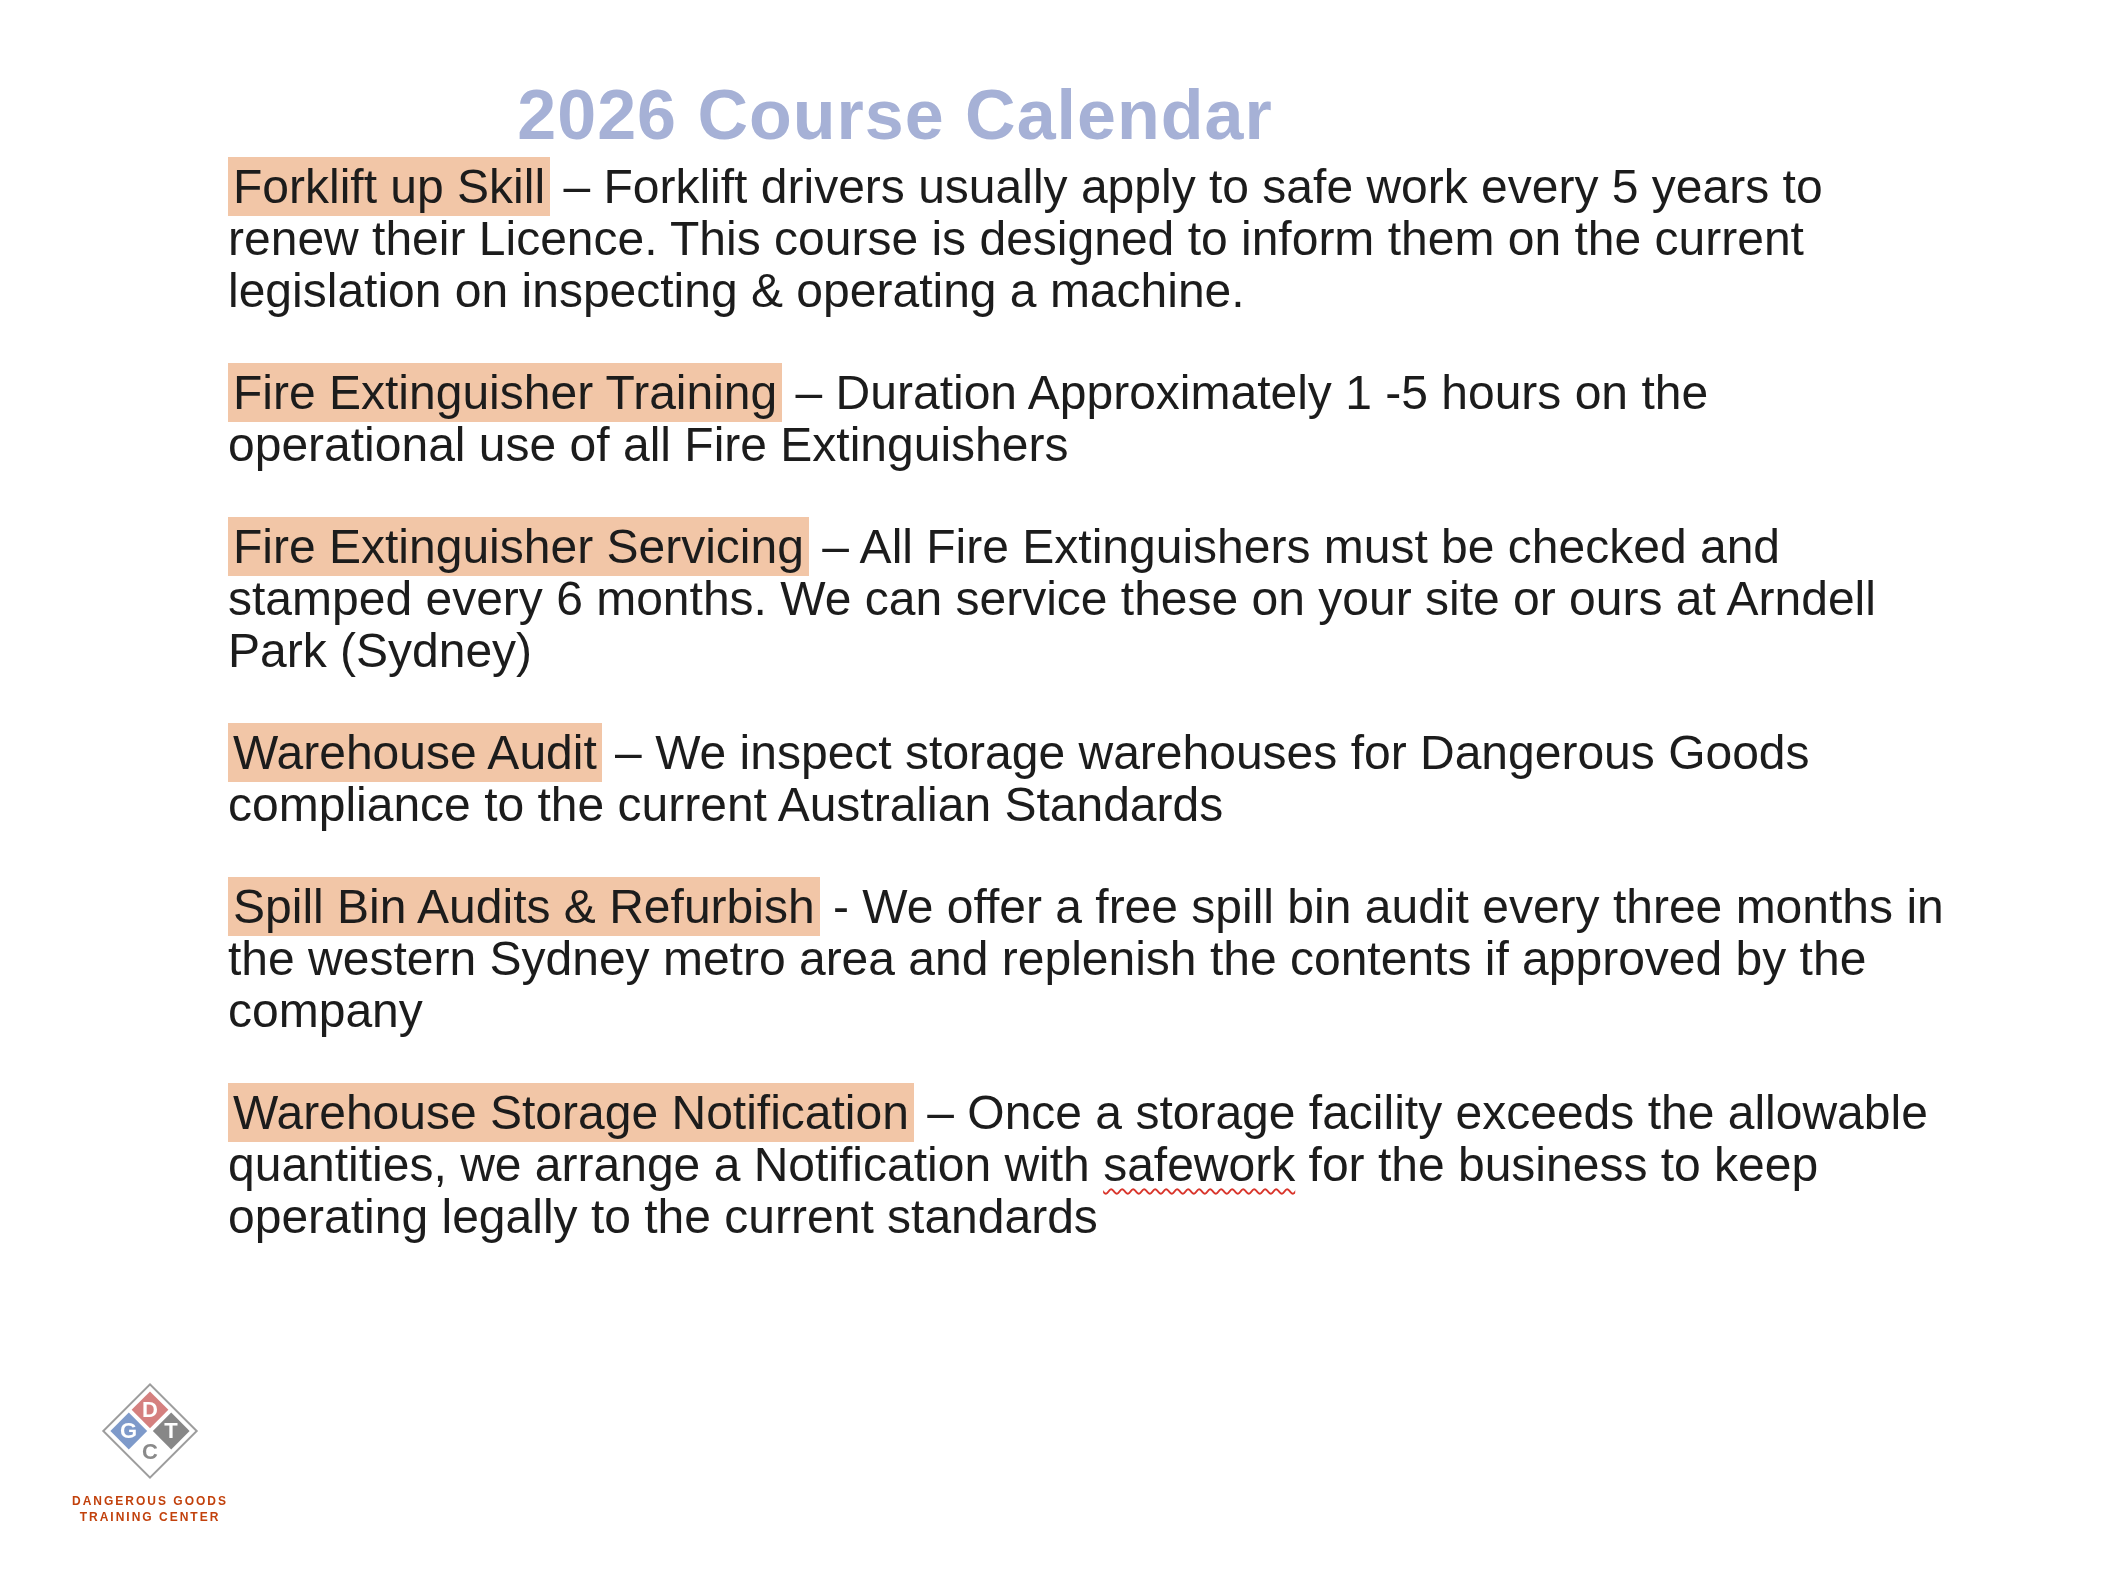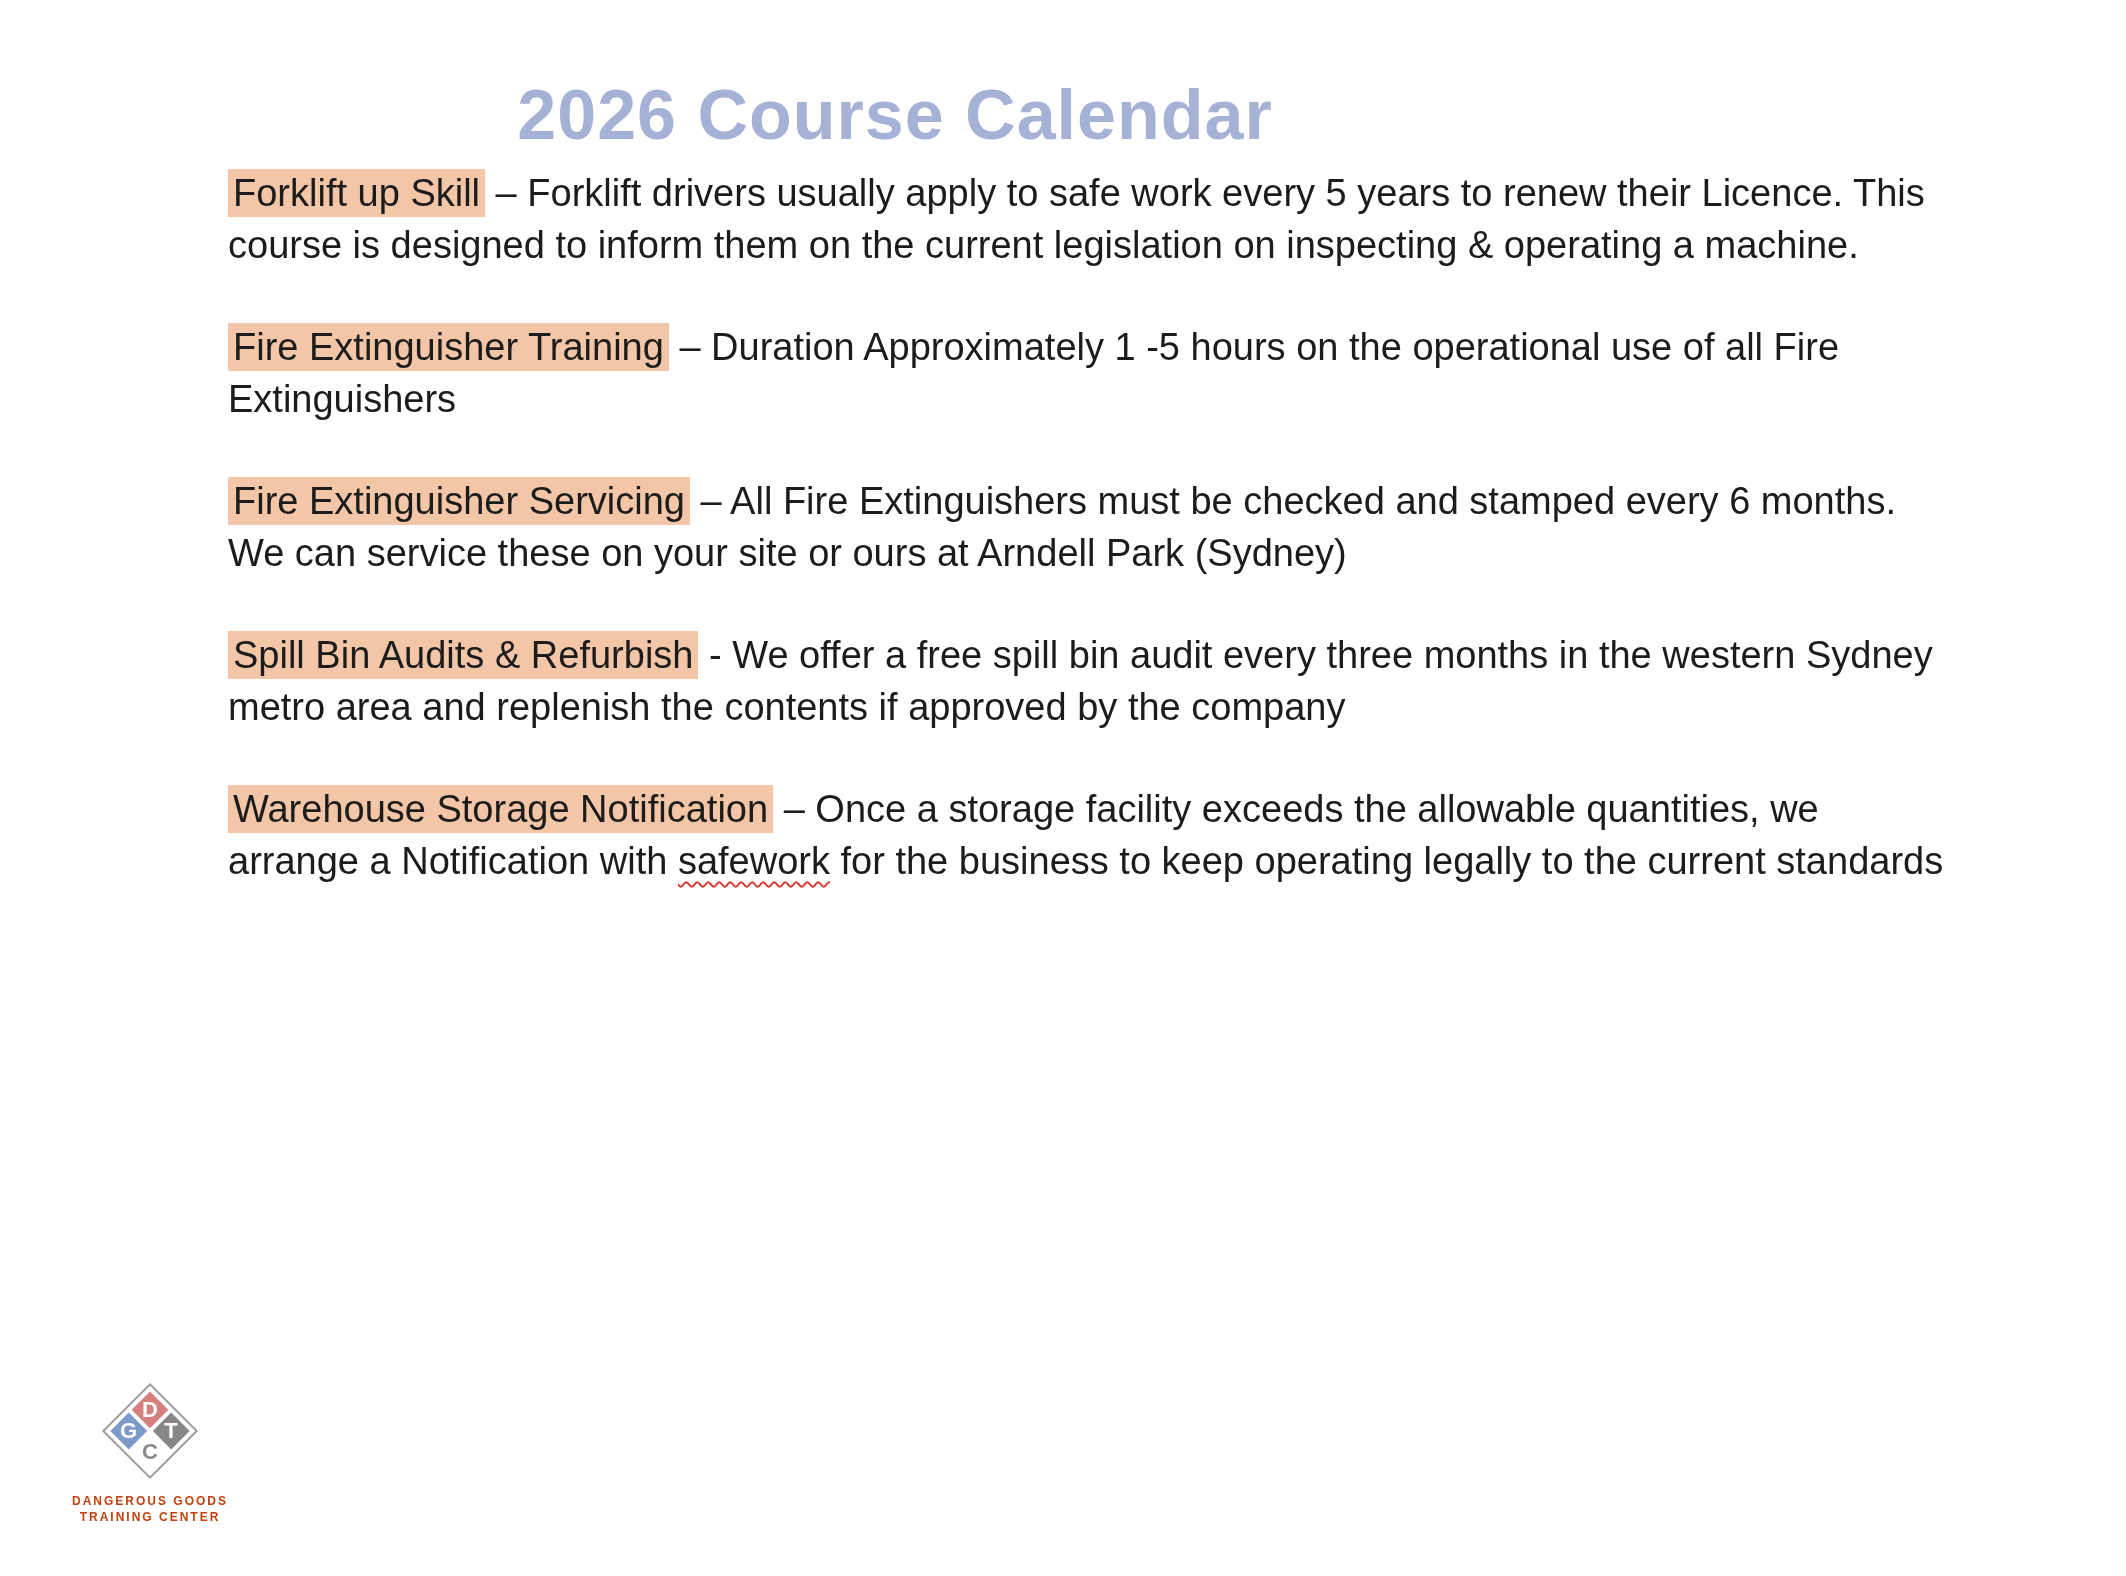--- a/index.html
+++ b/index.html
@@ -20,23 +20,23 @@
     font-weight:bold;
     letter-spacing:1px;
     color:#a6b1d6;
   }
   .content{
     position:absolute;
     left:228px; top:156px;
     width:1720px;
   }
   .para{
-    font-size:38px;
+    font-size:48px;
     line-height:52px;
-    margin:11px 0 50px 0;
+    margin:5px 0 50px 0;
   }
   .hl{
     background:#f2c6a7;
     padding:3px 5px;
   }
   .misspelled{
     text-decoration-line:underline;
     text-decoration-style:wavy;
     text-decoration-color:#d9352b;
     text-decoration-thickness:2px;
@@ -95,20 +95,21 @@
 <h1 class="page-title">2026 Course Calendar</h1>
 
 <div class="content">
 
   <p class="para"><span class="hl">Forklift up Skill</span><span> – Forklift drivers usually apply to safe work every 5 years to renew their Licence. This course is designed to inform them on the current legislation on inspecting &amp; operating a machine.</span></p>
 
   <p class="para"><span class="hl">Fire Extinguisher Training</span><span> – Duration Approximately 1 -5 hours on the operational use of all Fire Extinguishers</span></p>
 
   <p class="para"><span class="hl">Fire Extinguisher Servicing</span><span> – All Fire Extinguishers must be checked and stamped every 6 months. We can service these on your site or ours at Arndell Park (Sydney)</span></p>
 
+  <p class="para"><span class="hl">Warehouse Audit</span><span> – We inspect storage warehouses for Dangerous Goods compliance to the current Australian Standards</span></p>
 
   <p class="para"><span class="hl">Spill Bin Audits &amp; Refurbish</span><span> - We offer a free spill bin audit every three months in the western Sydney metro area and replenish the contents if approved by the company</span></p>
 
   <p class="para"><span class="hl">Warehouse Storage Notification</span><span> – Once a storage facility exceeds the allowable quantities, we arrange a Notification with </span><span class="misspelled">safework</span><span> for the business to keep operating legally to the current standards</span></p>
 
 
 </div>
 
 <div class="logo">
   <div class="diamond">

